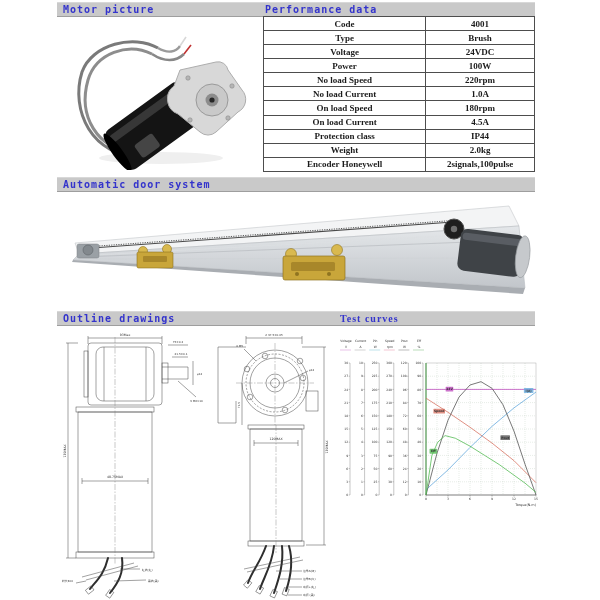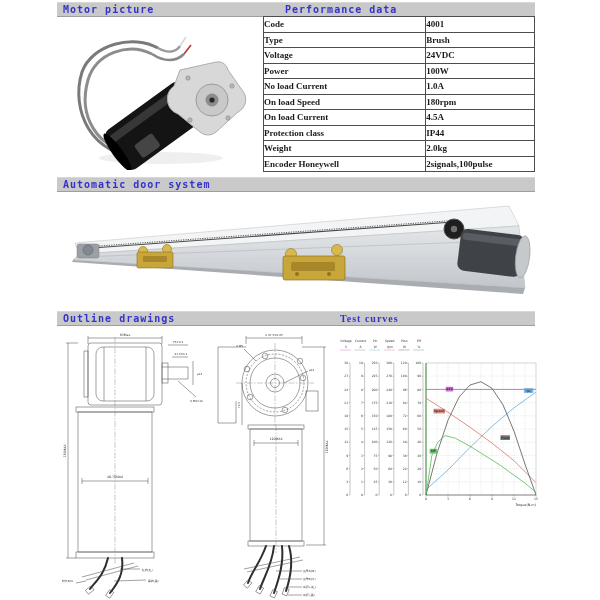--- a/index.html
+++ b/index.html
@@ -9,40 +9,40 @@
        border-top:1px solid #d8d8d8;border-bottom:1px solid #9e9e9e;}
   .bar-title{position:absolute;top:1px;font:bold 10px "DejaVu Sans Mono",monospace;
              color:#3434cc;letter-spacing:1px;white-space:nowrap;}
   .photo,.rail,.drawings,.chart{position:absolute;}
   .photo{left:66px;top:20px;width:186px;height:150px;}
   .rail{left:57px;top:196px;width:478px;height:108px;}
   .drawings{left:60px;top:331px;width:276px;height:268px;}
   .chart{left:338px;top:333px;width:204px;height:184px;}
   table.spec{position:absolute;left:263px;top:16px;width:272px;height:156px;
              border-collapse:collapse;table-layout:fixed;}
-  table.spec td{border:1px solid #4d4d4d;text-align:left;vertical-align:middle;
+  table.spec td{border:1px solid #4d4d4d;text-align:center;vertical-align:middle;
                 font:bold 9px "Liberation Serif",serif;color:#1b1b1b;padding:0;
                 overflow:hidden;white-space:nowrap;}
   table.spec td.c1{width:59.5%;}
   svg{display:block;font-family:"DejaVu Sans",sans-serif;}
   svg text{fill:#333;}
   .dim{font-size:3.2px;fill:#333;}
   .dim-sm{font-size:2.8px;fill:#333;}
   .thin{stroke:#444;stroke-width:0.5;fill:none;}
   .cl{stroke:#777;stroke-width:0.4;stroke-dasharray:6 1.5 1.5 1.5;fill:none;}
   .wire{stroke:#2e2e2e;stroke-width:2;fill:none;stroke-linecap:round;}
 </style>
 </head>
 <body>
 
 <div class="page">
 
   <div class="bar" style="top:2px;">
     <span class="bar-title" style="left:6px;">Motor picture</span>
-    <span class="bar-title" style="left:208px;margin-left:20px;">Performance data</span>
+    <span class="bar-title" style="left:208px;">Performance data</span>
   </div>
 
   <svg class="photo" viewBox="0 0 186 150">
     <ellipse cx="95" cy="138" rx="62" ry="6" fill="#efefef"></ellipse>
 
     <g>
       <path d="M70,132 C 30,130 12,95 22,60 C 30,33 62,22 86,34" stroke="#8d8d8d" stroke-width="3" fill="none"></path>
       <path d="M76,136 C 26,138 4,90 16,52 C 26,24 68,14 92,28" stroke="#7a7a7a" stroke-width="3" fill="none"></path>
       <path d="M86,34 C 98,42 110,42 118,34" stroke="#888" stroke-width="2.6" fill="none"></path>
       <path d="M92,28 C 102,34 110,32 114,26" stroke="#9a9a9a" stroke-width="2.4" fill="none"></path>
@@ -80,20 +80,24 @@
           <td class="c1">Type</td>
           <td>Brush</td>
         </tr>
         <tr>
           <td class="c1">Voltage</td>
           <td>24VDC</td>
         </tr>
         <tr>
           <td class="c1">Power</td>
           <td>100W</td>
+        </tr>
+        <tr>
+          <td class="c1">No load Speed</td>
+          <td>220rpm</td>
         </tr>
         <tr>
           <td class="c1">No load Current</td>
           <td>1.0A</td>
         </tr>
         <tr>
           <td class="c1">On load Speed</td>
           <td>180rpm</td>
         </tr>
         <tr>

